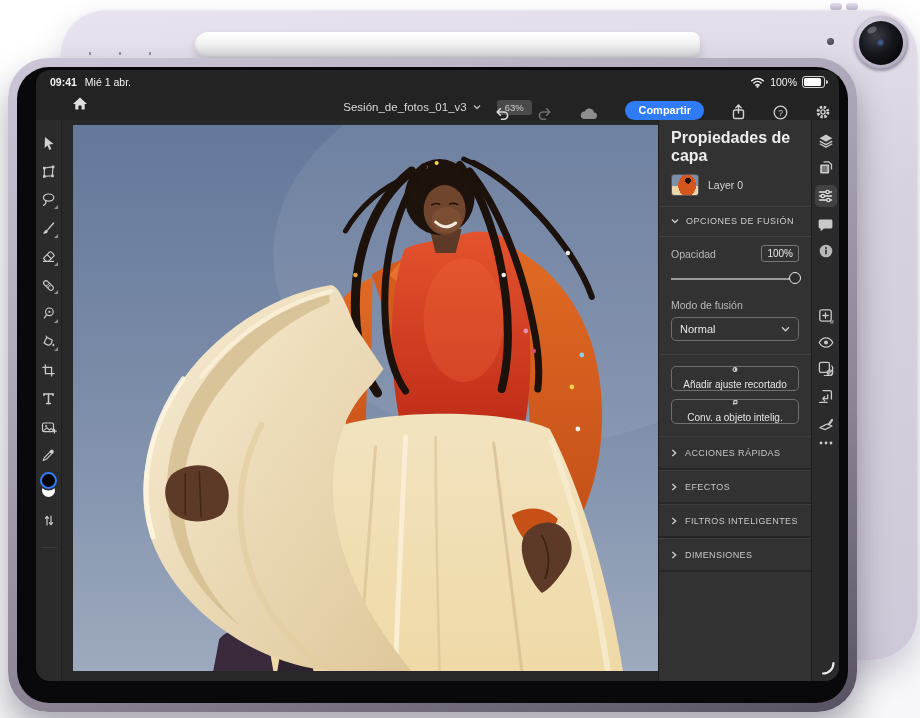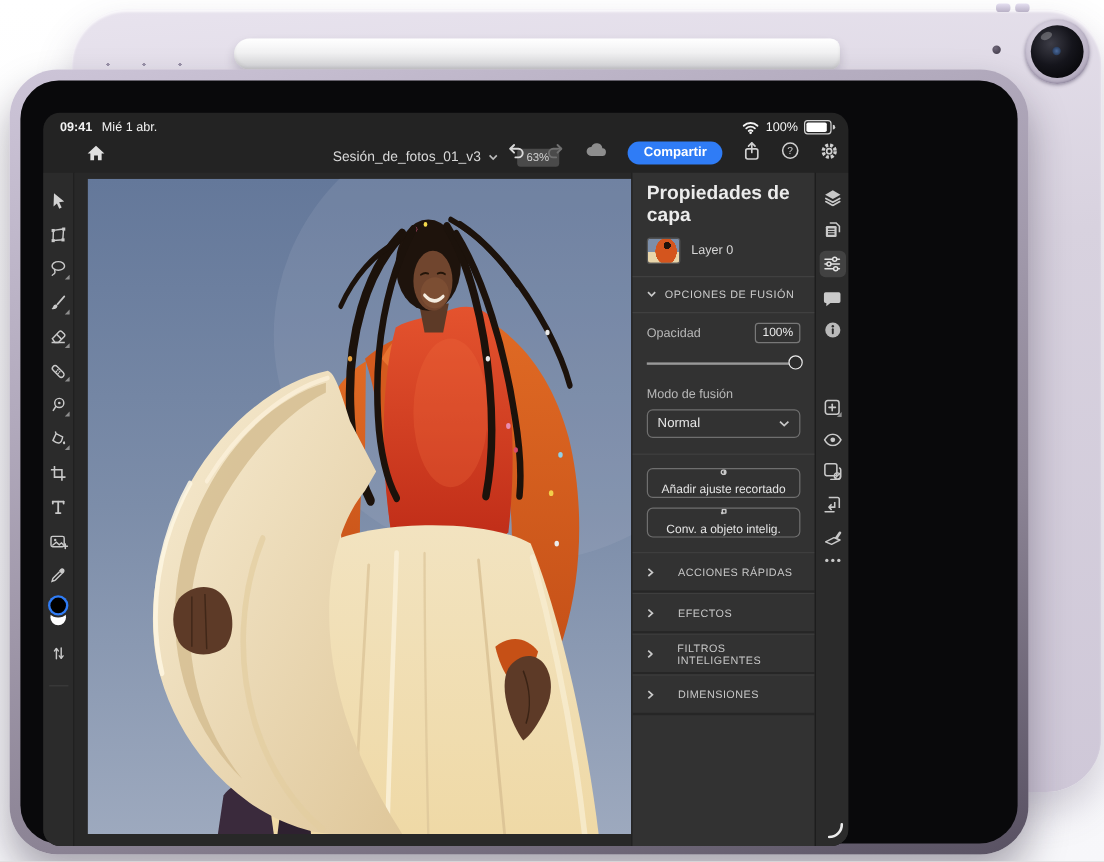--- a/index.html
+++ b/index.html
@@ -31,38 +31,38 @@
   
   .pencil{position:absolute;left:195px;top:32px;width:505px;height:26px;
     border-radius:13px 8px 8px 13px;
     background:linear-gradient(180deg,#ffffff 0%,#f2f2f3 45%,#d2d2d5 100%);
     box-shadow:0 5px 9px rgba(40,35,55,.18), inset 0 -2px 3px rgba(0,0,0,.08);}
   
   .ipad-front{position:absolute;left:8px;top:58px;width:849px;height:654px;border-radius:40px;
     background:linear-gradient(160deg,#cdc5d8 0%,#b2aabd 30%,#8c8495 68%,#585162 100%);
     box-shadow:0 18px 32px rgba(25,18,40,.35);}
   .bezel{position:absolute;left:9px;top:9px;right:9px;bottom:9px;border-radius:32px;background:#09090b;}
-  .screen{position:absolute;left:28px;top:36px;width:671px;height:611px;border-radius:14px;
+  .screen{position:absolute;left:28px;top:12px;width:803px;height:611px;border-radius:14px;
     background:#232323;overflow:hidden;color:#ddd;}
   
   .statusbar{position:absolute;left:0;top:0;right:0;height:24px;display:flex;align-items:center;
     justify-content:space-between;padding:0 14px;box-sizing:border-box;font-size:10.5px;color:#f2f2f2;}
   .sb-left{display:flex;gap:8px;align-items:center;}
   .sb-time{font-weight:700;}
   .sb-right{display:flex;gap:5px;align-items:center;}
   .batt{width:21px;height:10px;border:1px solid rgba(255,255,255,.8);border-radius:3px;position:relative;}
   .batt i{position:absolute;left:1px;top:1px;bottom:1px;width:17px;background:#fff;border-radius:1.5px;display:block;}
   .batt:after{content:"";position:absolute;right:-3.5px;top:2.5px;width:2px;height:4px;background:rgba(255,255,255,.8);
     border-radius:0 2px 2px 0;}
   .appbar{position:absolute;left:0;top:24px;right:0;height:26px;}
   .home-btn{position:absolute;left:36px;top:2px;}
   .doc-title{position:absolute;left:0;right:0;top:0;height:100%;display:flex;align-items:center;justify-content:center;
     gap:6px;font-size:11.5px;color:#d8d8d8;}
   .zoom-badge{background:#4a4a4a;color:#cfcfcf;font-size:9.5px;border-radius:3px;padding:2px 8px;margin-left:10px;}
-  .ab-right{position:absolute;right:8px;top:0;height:100%;display:flex;align-items:flex-start;gap:17px;}
+  .ab-right{position:absolute;right:8px;top:0;height:100%;display:flex;align-items:flex-end;gap:27px;}
   .share-pill{background:#2f7cf6;color:#fff;font-size:11px;font-weight:700;border-radius:12px;
     padding:4px 13px;line-height:1;}
   
   .content{position:absolute;left:0;top:50px;right:0;bottom:0;display:flex;}
   .lt{width:26px;background:#2b2b2b;border-right:1px solid #1e1e1e;display:flex;flex-direction:column;
     align-items:center;padding-top:9px;box-sizing:border-box;}
   .tool{height:28.4px;display:flex;align-items:center;justify-content:center;position:relative;width:100%;}
   .subtri{position:absolute;right:3px;bottom:5px;width:0;height:0;border-left:4px solid transparent;
     border-bottom:4px solid #8e8e8e;}
   .swatches{margin-top:4px;display:flex;flex-direction:column;align-items:center;}
@@ -92,21 +92,21 @@
   .slider{margin-top:10px;position:relative;height:13px;}
   .slider .track{position:absolute;left:0;right:4px;top:6px;height:2px;background:#999;}
   .slider .handle{position:absolute;right:-2px;top:0;width:12px;height:12px;border-radius:50%;
     background:#2c2c2c;border:1.6px solid #ececec;box-sizing:border-box;}
   .blend-label{margin-top:14px;color:#b8b8b8;}
   .dropdown{margin-top:6px;height:22px;border:1px solid #6f6f6f;border-radius:5px;display:flex;
     align-items:center;justify-content:space-between;padding:0 8px;color:#e6e6e6;font-size:11px;}
   .pbtn{margin-top:8px;height:23px;border:1px solid #6f6f6f;border-radius:5px;display:flex;
     align-items:center;gap:7px;padding:0 7px;color:#e4e4e4;font-size:10px;white-space:nowrap;flex-direction:column;}
   .sections{margin:12px -12px 0;}
-  .section{height:31px;display:flex;align-items:center;gap:20px;padding:0 12px;
+  .section{height:31px;display:flex;align-items:center;gap:8px;padding:0 12px;
     border-top:1px solid #3e3e3e;border-bottom:2px solid #262626;font-size:9px;letter-spacing:.4px;color:#c8c8c8;}
   
   .tb{width:28px;background:#2b2b2b;border-left:1px solid #1d1d1d;display:flex;flex-direction:column;
     align-items:center;padding-top:13px;box-sizing:border-box;}
   .tbi{margin-top:0;display:flex;align-items:center;justify-content:center;position:relative;}
   .sel-box{margin-top:10px;width:22px;height:22px;border-radius:5px;background:#424242;
     display:flex;align-items:center;justify-content:center;}
   .corner-arc{position:absolute;right:4px;bottom:6px;}
   
   svg.ic{display:block;}

